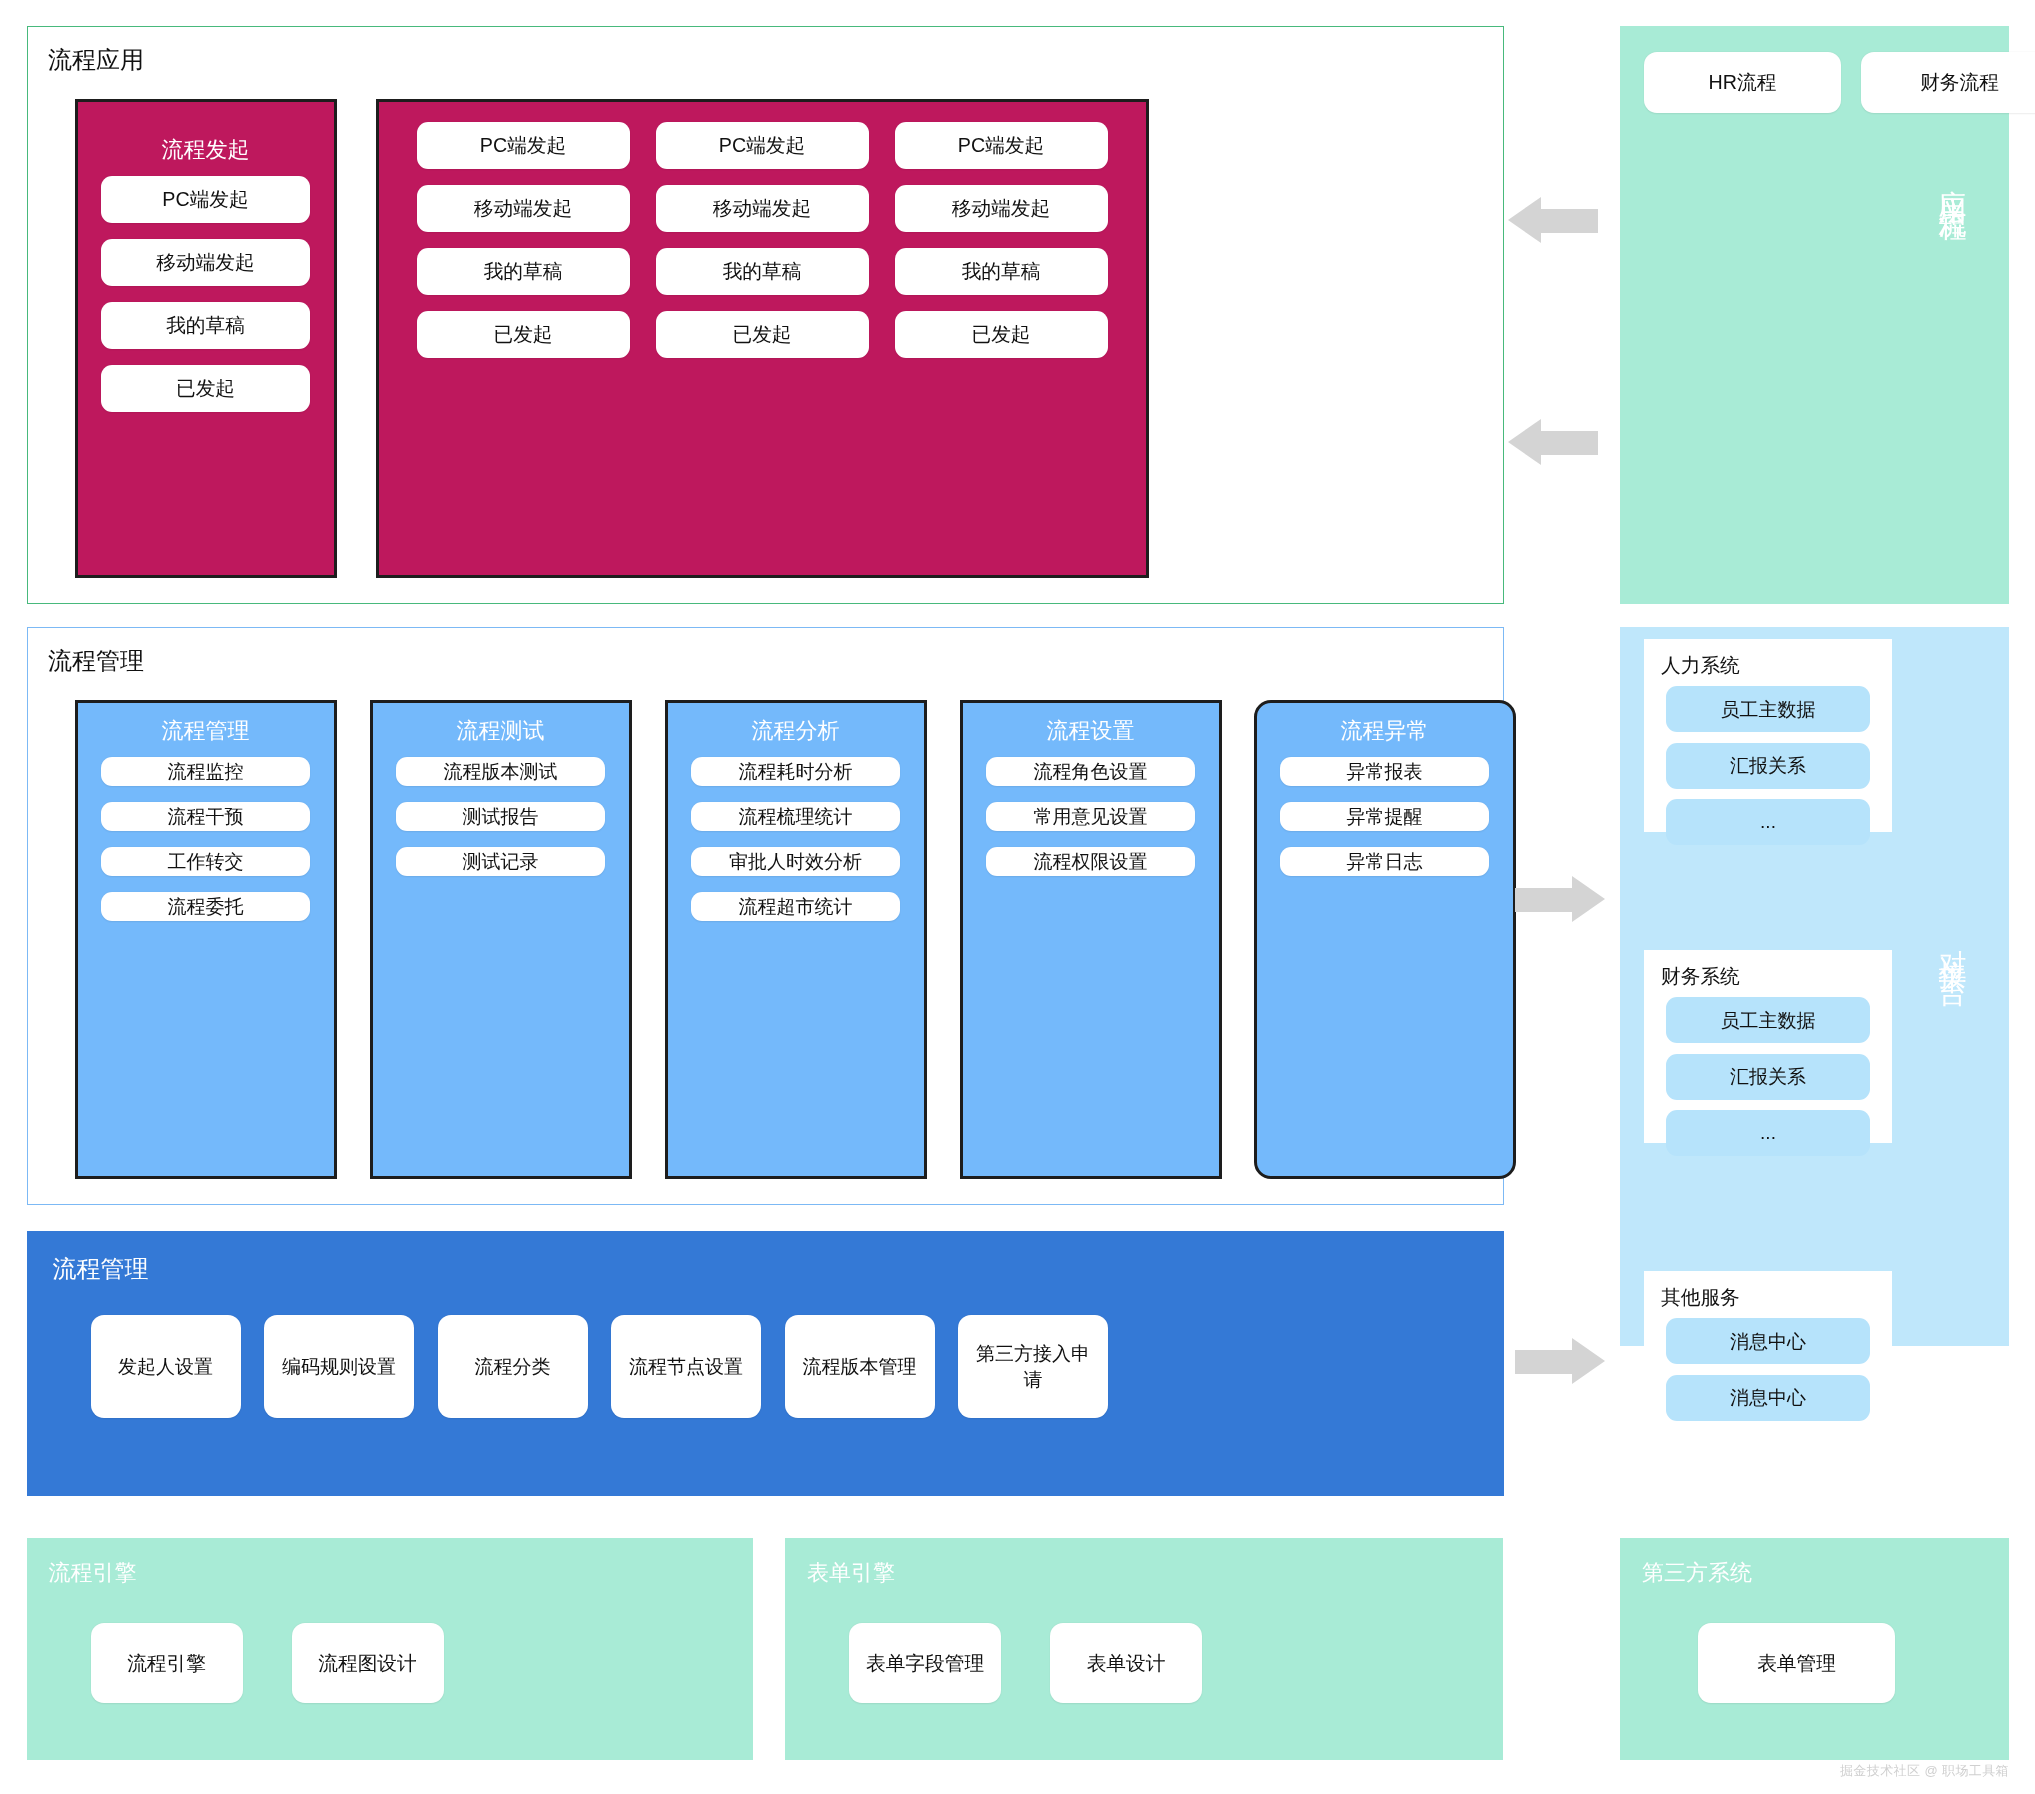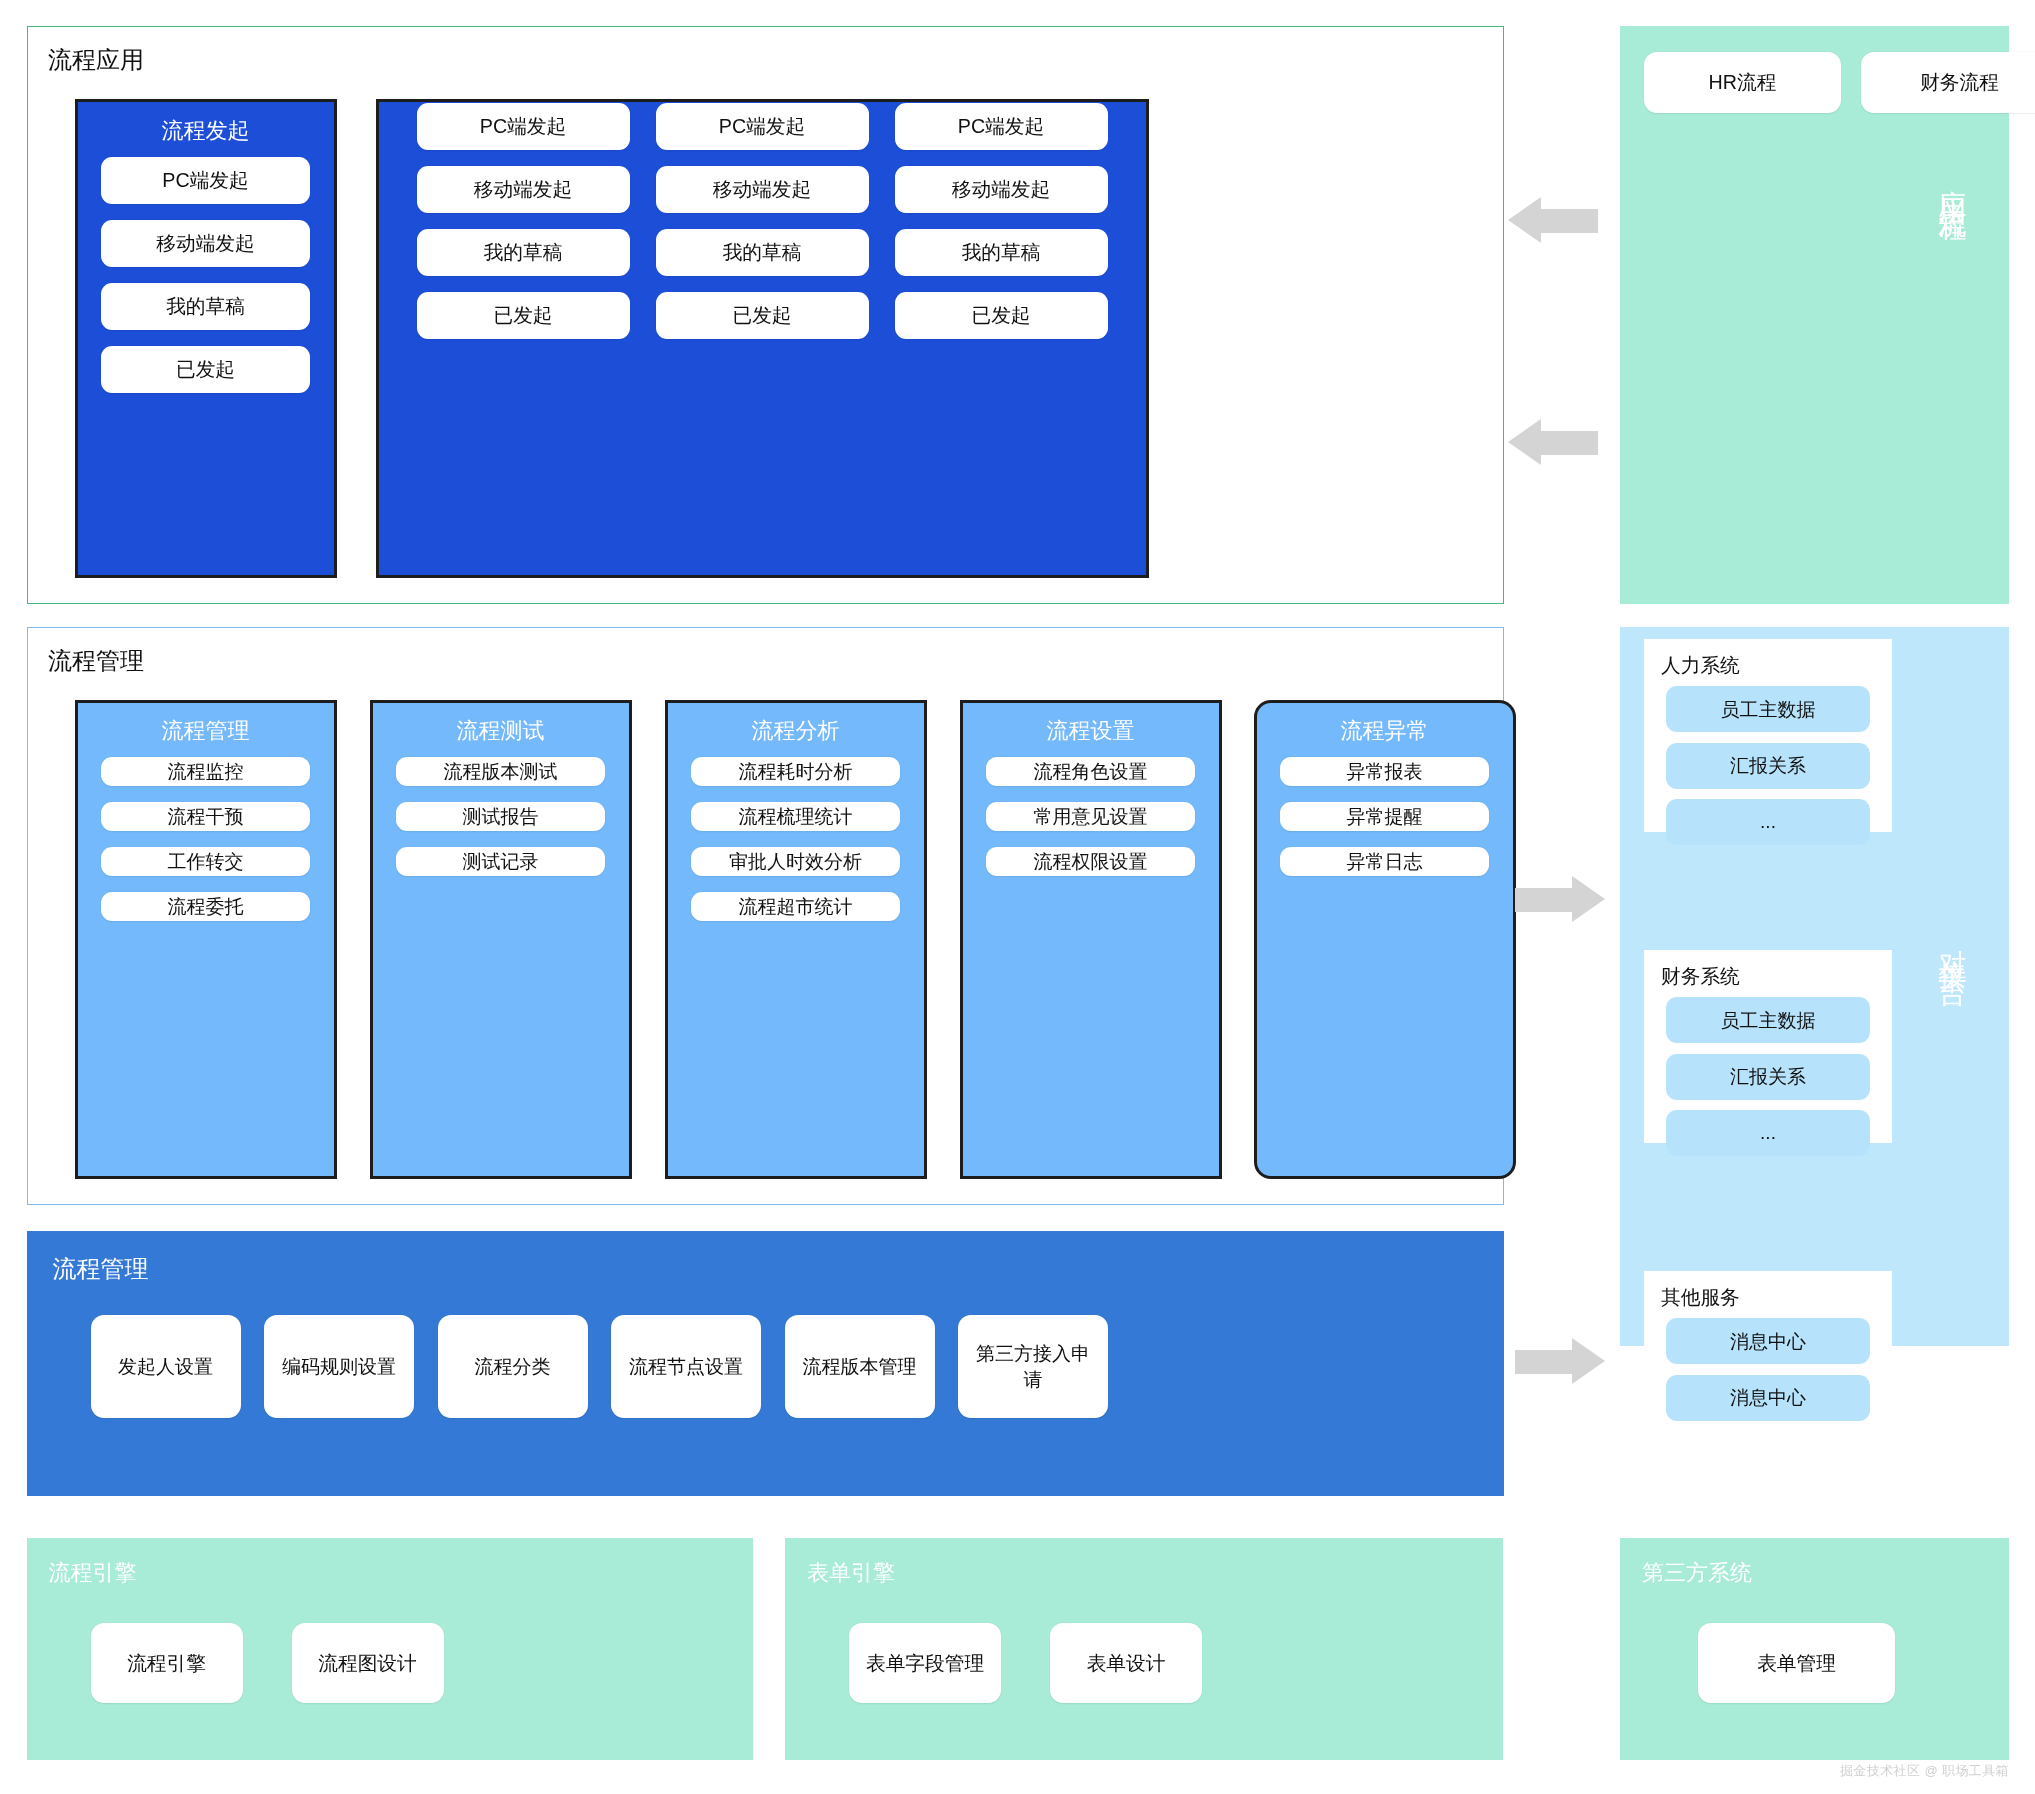--- a/index.html
+++ b/index.html
@@ -37,23 +37,23 @@
     width: 1477px; height: 578px;
     background: #ffffff;
     border: 1.7px solid #47b97c;
   }
   #proc-app .band-title {
     position: absolute; left: 20.5px; top: 17px;
     font-size: 24px; color: #111; font-weight: 400;
   }
   .green-box {
     position: absolute;
-    background: #1d4ed8;
+    background: #be185d;
     border: 3.8px solid #1d1d1d;
-    padding-top: 1px;
+    padding-top: 20px;
   }
   .green-box .box-head {
     color: #ffffff; font-size: 22px; text-align: center;
     margin: 13px 0 11px 0; font-weight: 400;
   }
   .green-box .stack { display: flex; flex-direction: column; align-items: center; gap: 16px; }
   .green-box .stack .pill { width: 82%; height: 47px; font-size: 19.7px; }
 
   #gb-initiate { left: 47px; top: 72px; width: 262px; height: 479px; }
   #gb-ops      { left: 348px; top: 72px; width: 773px; height: 479px; }

